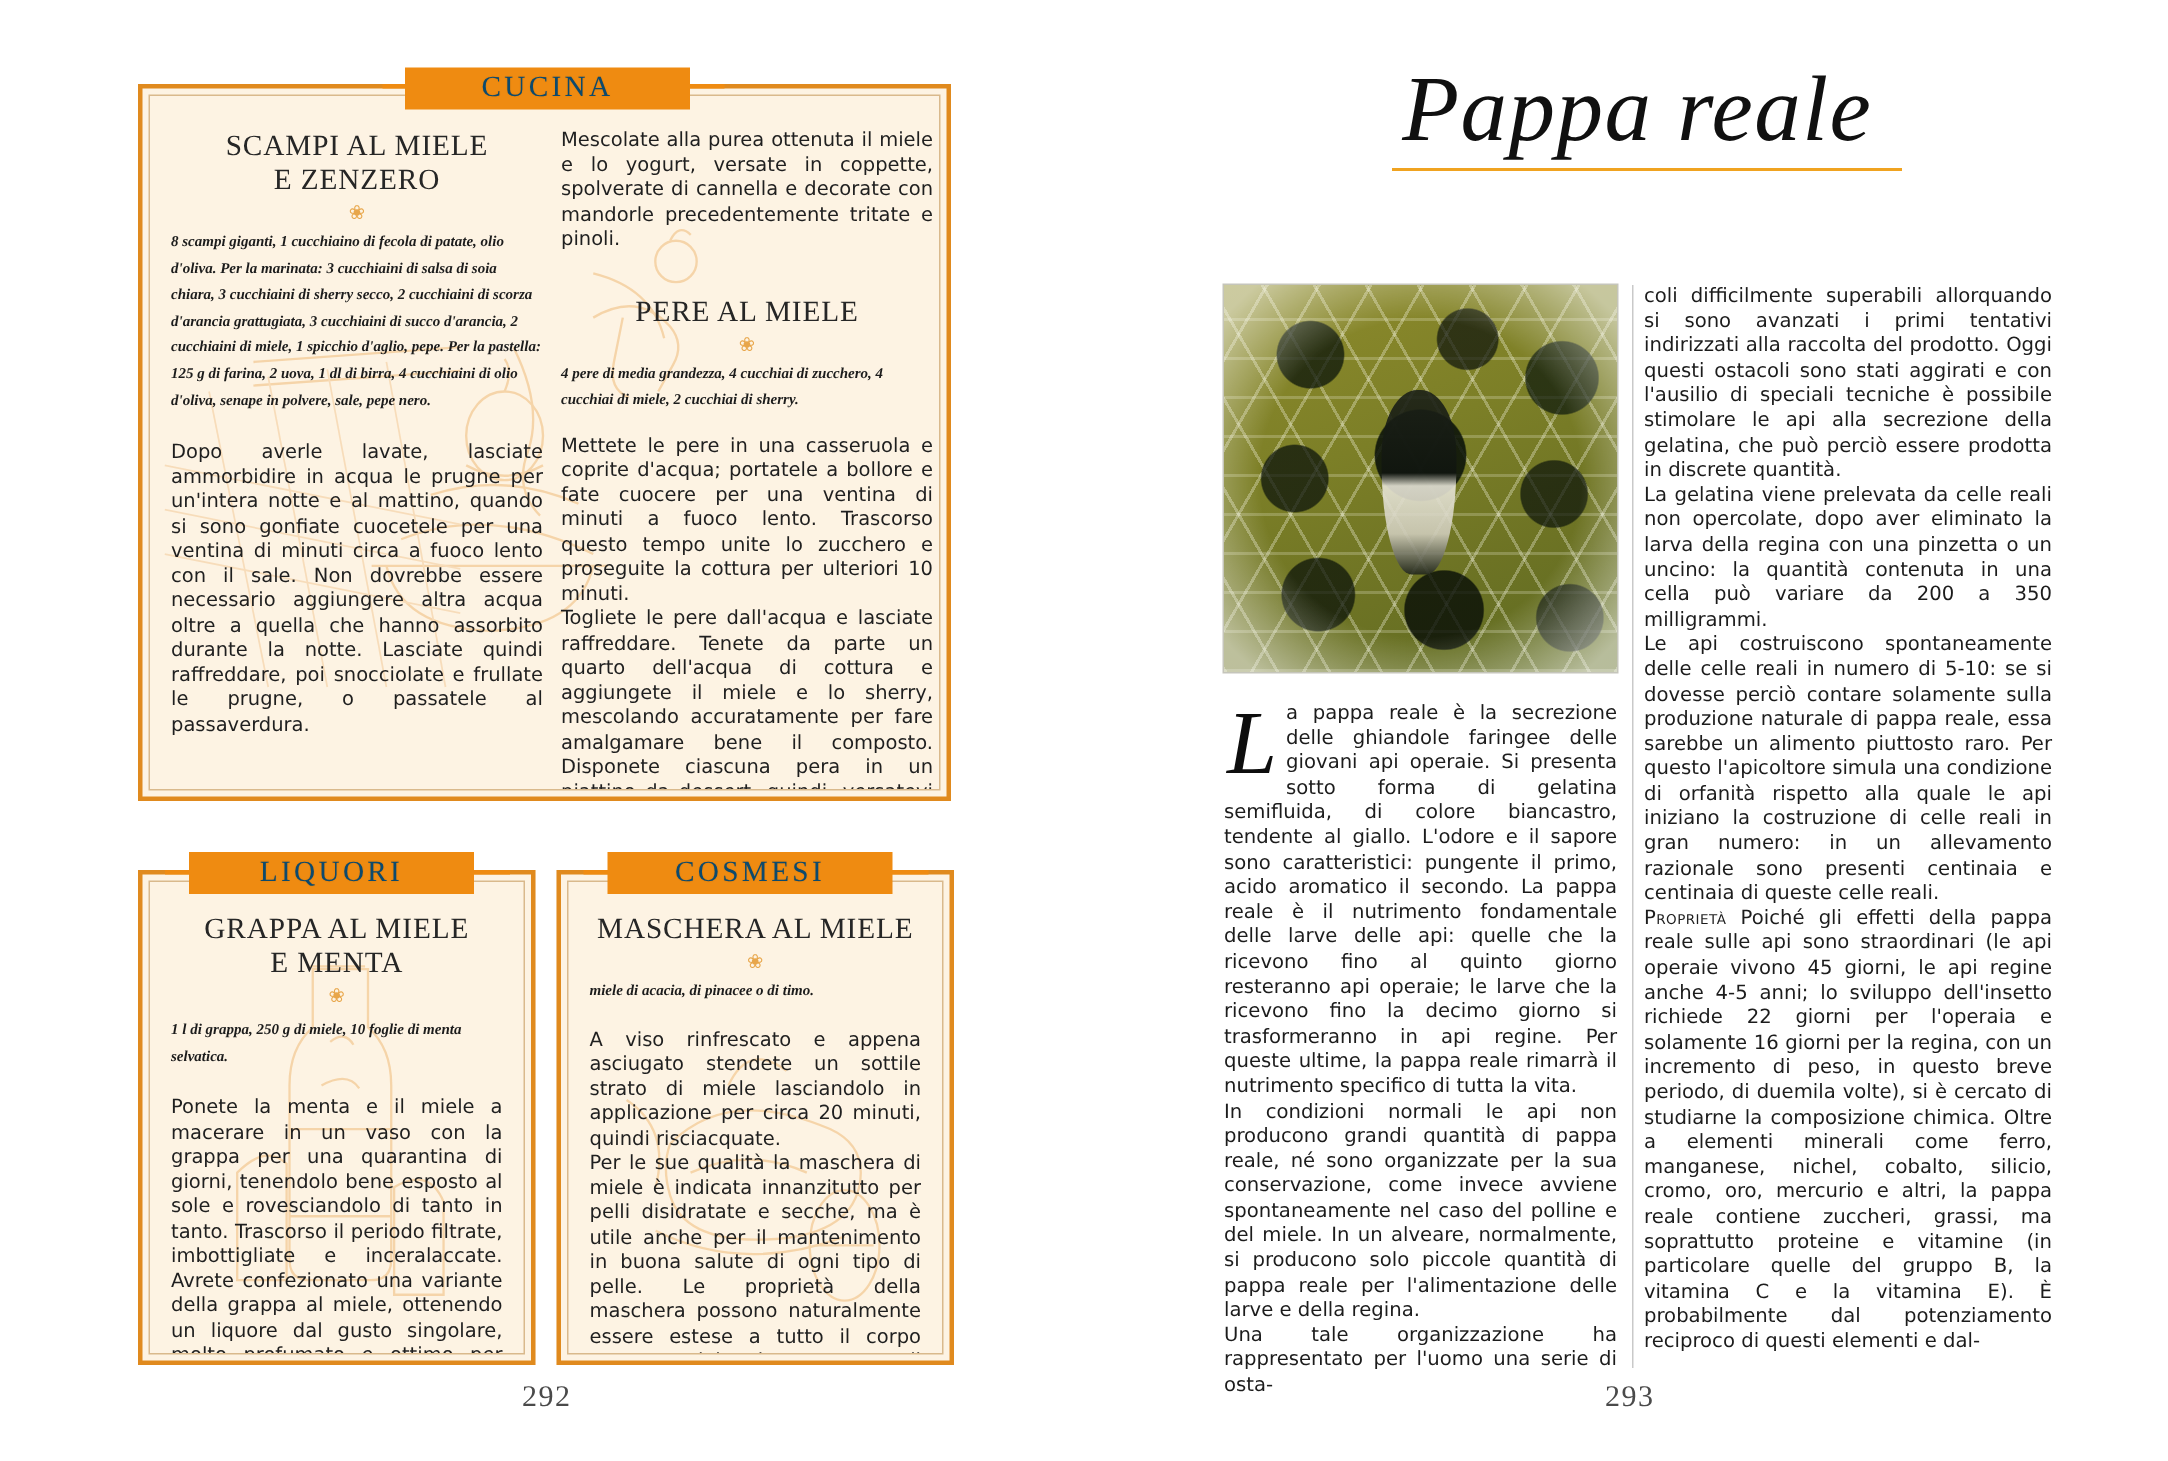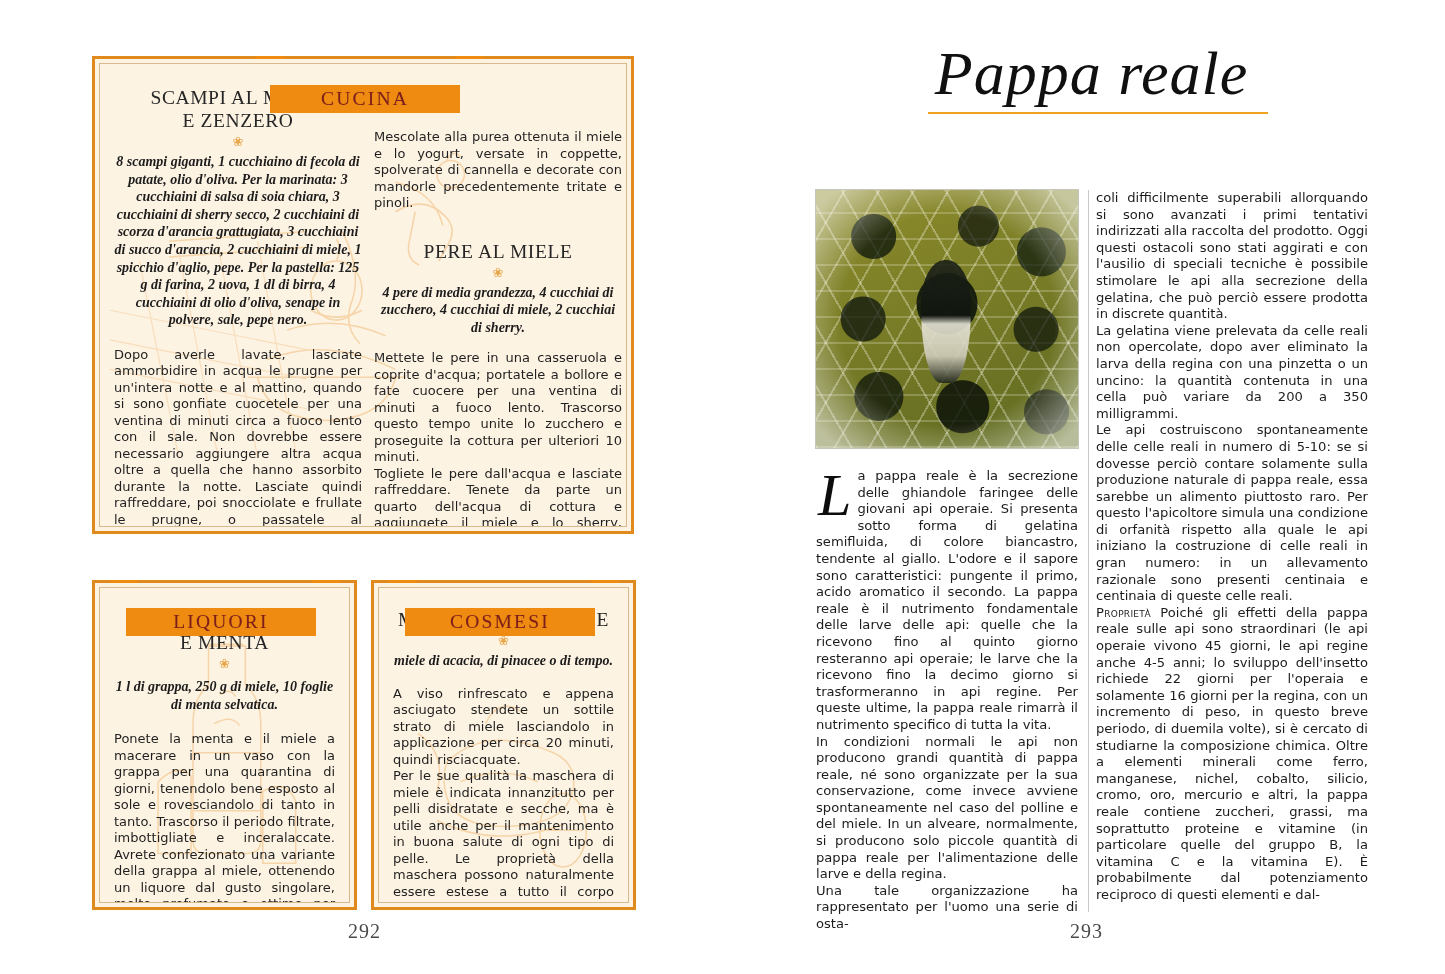--- a/index.html
+++ b/index.html
@@ -44,30 +44,29 @@
   .panel-inner {
     position: absolute;
     left: 4px; top: 4px; right: 4px; bottom: 4px;
     border: 1px solid #d9b98c;
     box-sizing: border-box;
     overflow: hidden;
   }
   .panel-tab {
     position: absolute;
     background: #ef8b11;
-    color: #7f1d1d;
+    color: #0c4a6e;
     font-family: "Liberation Serif", serif;
     font-size: 19.5px;
     letter-spacing: 2.2px;
     text-align: center;
     line-height: 28px;
     height: 28px;
     z-index: 6;
     text-shadow: 0 0 1px rgba(0,0,0,0.15);
-    margin-top: 40px;
   }
   .tab-stub {
     position: absolute;
     height: 3px;
     background: #ef8b11;
     z-index: 5;
   }
 
   
   .watermark {
@@ -95,24 +94,24 @@
   }
   .flower-sep {
     text-align: center;
     color: #e8a64a;
     font-size: 13px;
     line-height: 13px;
     margin: 3px 0 5px 0;
     letter-spacing: 0;
   }
   .ingredients {
-    text-align: center;
+    text-align: left;
     font-style: italic;
     font-weight: bold;
-    font-size: 14px;
+    font-size: 10px;
     line-height: 17.6px;
     color: #1c1c1c;
     margin: 0;
   }
   .body-par {
     text-align: justify;
     font-family: "DejaVu Sans", sans-serif;
     font-size: 13.0px;
     line-height: 16.5px;
     color: #1f1f1f;
@@ -272,21 +271,21 @@
           <div class="col" style="left:14px; top:22px; width:248px;">
             <div class="recipe-title">
               <span>SCAMPI AL MIELE</span><br>
               <span>E ZENZERO</span>
             </div>
             <div class="flower-sep">❀</div>
             <div class="ingredients" style="margin-top:1px;">8 scampi giganti, 1 cucchiaino di fecola di patate, olio d'oliva. Per la marinata: 3 cucchiaini di salsa di soia chiara, 3 cucchiaini di sherry secco, 2 cucchiaini di scorza d'arancia grattugiata, 3 cucchiaini di succo d'arancia, 2 cucchiaini di miele, 1 spicchio d'aglio, pepe. Per la pastella: 125 g di farina, 2 uova, 1 dl di birra, 4 cucchiaini di olio d'oliva, senape in polvere, sale, pepe nero.</div>
             <div class="body-par" style="margin-top:18px;">Dopo averle lavate, lasciate ammorbidire in acqua le prugne per un'intera notte e al mattino, quando si sono gonfiate cuocetele per una ventina di minuti circa a fuoco lento con il sale. Non dovrebbe essere necessario aggiungere altra acqua oltre a quella che hanno assorbito durante la notte. Lasciate quindi raffreddare, poi snocciolate e frullate le prugne, o passatele al passaverdura.</div>
           </div>
 
-          <div class="col" style="left:274px; top:22px; width:248px;margin-top:43px;">
+          <div class="col" style="left:274px; top:22px; width:248px;">
             <div class="body-par">Mescolate alla purea ottenuta il miele e lo yogurt, versate in coppette, spolverate di cannella e decorate con mandorle precedentemente tritate e pinoli.</div>
 
             <div class="recipe-title" style="margin-top:28px;">PERE AL MIELE</div>
             <div class="flower-sep">❀</div>
             <div class="ingredients">4 pere di media grandezza, 4 cucchiai di zucchero, 4 cucchiai di miele, 2 cucchiai di sherry.</div>
             <div class="body-par" style="margin-top:14px;">Mettete le pere in una casseruola e coprite d'acqua; portatele a bollore e fate cuocere per una ventina di minuti a fuoco lento. Trascorso questo tempo unite lo zucchero e proseguite la cottura per ulteriori 10 minuti.</div>
             <div class="body-par">Togliete le pere dall'acqua e lasciate raffreddare. Tenete da parte un quarto dell'acqua di cottura e aggiungete il miele e lo sherry, mescolando accuratamente per fare amalgamare bene il composto. Disponete ciascuna pera in un piattino da dessert, quindi, versatevi sopra la crema di miele e portate in tavola.</div>
           </div>
         </div>
       </div>
@@ -333,21 +332,21 @@
             <path d="M60 240 q60 30 130 4"></path>
             <path d="M110 140 q14 -30 40 -10"></path>
             <ellipse cx="190" cy="250" rx="24" ry="38"></ellipse>
             <path d="M170 250 l40 0"></path>
             <path d="M40 150 q30 20 20 60"></path>
           </g>
         </svg>
         <div class="panel-content" style="padding:20px 14px 0 14px;">
           <div class="recipe-title">MASCHERA AL MIELE</div>
           <div class="flower-sep">❀</div>
-          <div class="ingredients" style="margin-top:4px;">miele di acacia, di pinacee o di tempo.</div>
+          <div class="ingredients" style="margin-top:4px;">miele di acacia, di pinacee o di timo.</div>
           <div class="body-par" style="margin-top:16px;">A viso rinfrescato e appena asciugato stendete un sottile strato di miele lasciandolo in applicazione per circa 20 minuti, quindi risciacquate.</div>
           <div class="body-par">Per le sue qualità la maschera di miele è indicata innanzitutto per pelli disidratate e secche, ma è utile anche per il mantenimento in buona salute di ogni tipo di pelle. Le proprietà della maschera possono naturalmente essere estese a tutto il corpo cospargendolo interamente di miele e immergendosi, dopo qualche minuto, nel bagno tiepido.</div>
         </div>
       </div>
     </div>
     <div class="tab-stub" style="left:389px; top:580px; width:28px;"></div>
     <div class="tab-stub" style="left:591px; top:580px; width:28px;"></div>
     <div class="panel-tab" style="left:405px; top:568px; width:190px;">COSMESI</div>
 
     <div class="page-num" style="left:348px; top:920px;">292</div>

